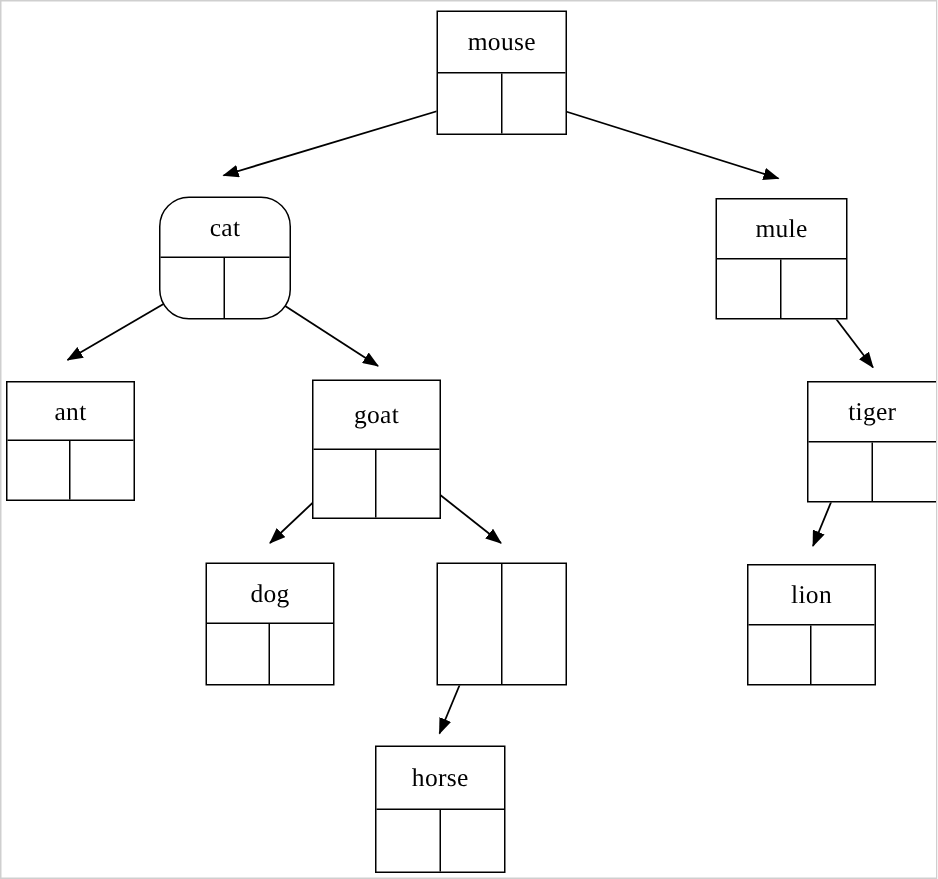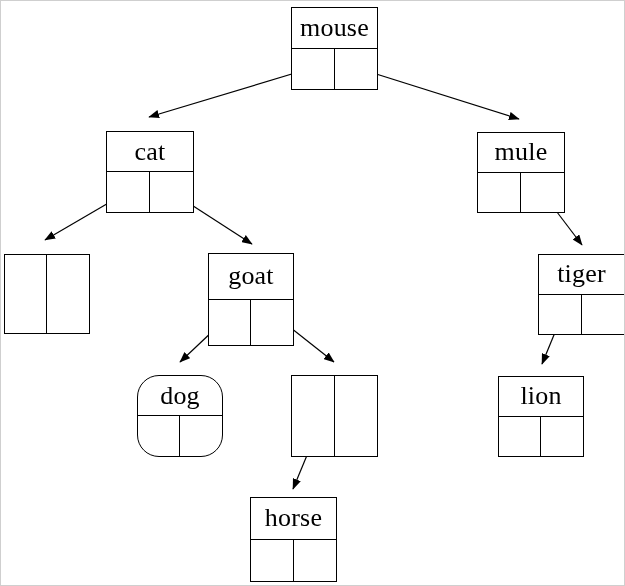--- a/index.html
+++ b/index.html
@@ -34,21 +34,21 @@
     flex-direction: column;
   }
   .node-label {
     flex: 0 0 auto;
     height: 50%;
     box-sizing: border-box;
     border-bottom: 1.3px solid #000000;
     display: flex;
     align-items: center;
     justify-content: center;
-    font-size: 26px;
+    font-size: 17px;
     line-height: 1;
     color: #000000;
     letter-spacing: 0.2px;
   }
   .node-pointers {
     flex: 1 1 auto;
     display: flex;
   }
   .ptr {
     flex: 1 1 50%;
@@ -83,55 +83,56 @@
   </svg>
 
   <div id="node-layer">
       <div class="node" style="left: 290px; top: 6px; width: 87px; height: 83px;">
         <div class="node-label">mouse</div>
         <div class="node-pointers">
           <div class="ptr left-ptr"></div>
           <div class="ptr right-ptr"></div>
         </div>
       </div>
-      <div class="node" style="left: 105px; top: 130px; width: 88px; height: 82px;">
+      <div class="node" style="left: 105px; top: 130px; width: 88px; height: 82px; border-radius: 20px;">
         <div class="node-label">cat</div>
         <div class="node-pointers">
           <div class="ptr left-ptr"></div>
           <div class="ptr right-ptr"></div>
         </div>
       </div>
       <div class="node" style="left: 476px; top: 131px; width: 88px; height: 81px; text-align: right;">
         <div class="node-label">mule</div>
         <div class="node-pointers">
           <div class="ptr left-ptr"></div>
           <div class="ptr right-ptr"></div>
         </div>
       </div>
       <div class="node" style="left: 3px; top: 253px; width: 86px; height: 80px;">
+        <div class="node-label">ant</div>
         <div class="node-pointers">
           <div class="ptr left-ptr"></div>
           <div class="ptr right-ptr"></div>
         </div>
       </div>
       <div class="node" style="left: 207px; top: 252px; width: 86px; height: 93px;">
         <div class="node-label">goat</div>
         <div class="node-pointers">
           <div class="ptr left-ptr"></div>
           <div class="ptr right-ptr"></div>
         </div>
       </div>
       <div class="node" style="left: 537px; top: 253px; width: 87px; height: 81px;">
         <div class="node-label">tiger</div>
         <div class="node-pointers">
           <div class="ptr left-ptr"></div>
           <div class="ptr right-ptr"></div>
         </div>
       </div>
-      <div class="node" style="left: 136px; top: 374px; width: 86px; height: 82px; border-radius: 22px;">
+      <div class="node" style="left: 136px; top: 374px; width: 86px; height: 82px;">
         <div class="node-label">dog</div>
         <div class="node-pointers">
           <div class="ptr left-ptr"></div>
           <div class="ptr right-ptr"></div>
         </div>
       </div>
       <div class="node" style="left: 290px; top: 374px; width: 87px; height: 82px;">
         <div class="node-pointers">
           <div class="ptr left-ptr"></div>
           <div class="ptr right-ptr"></div>

